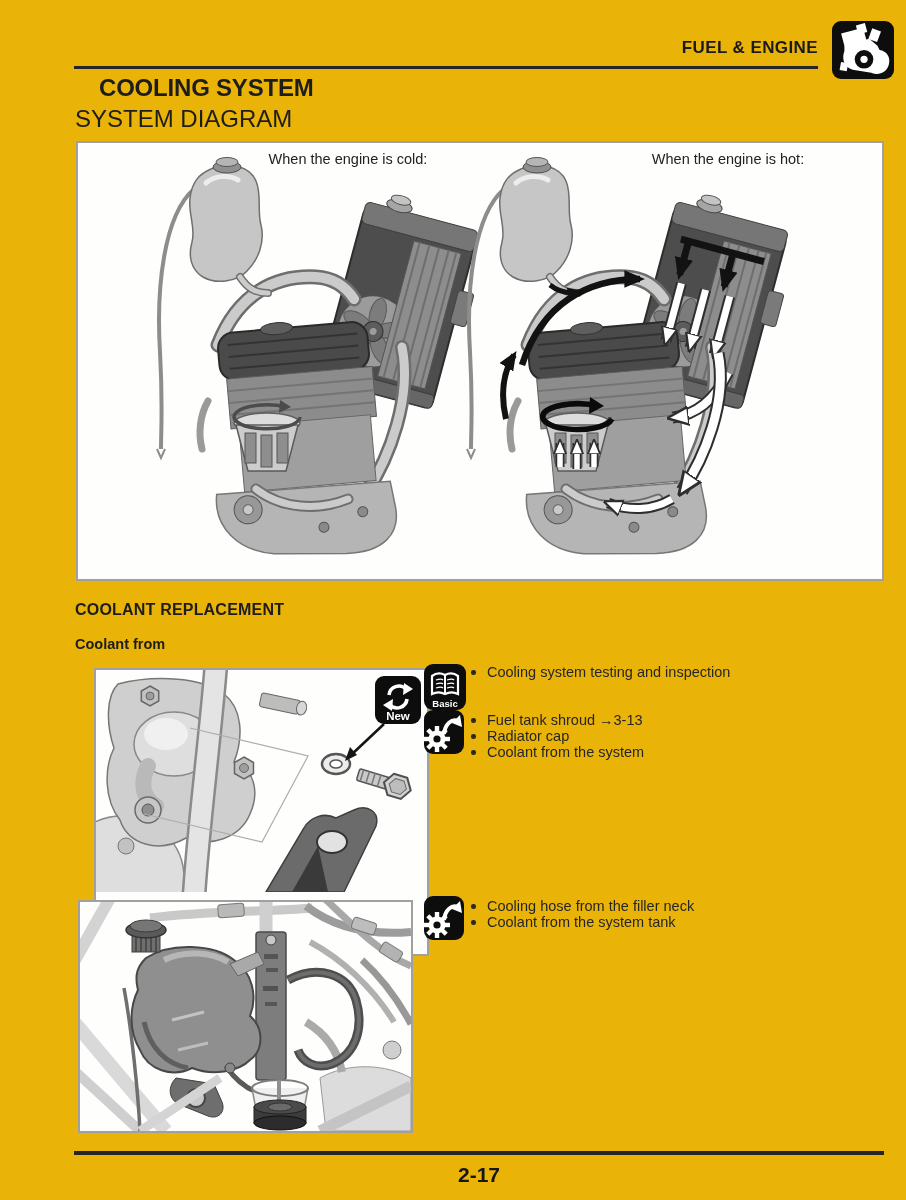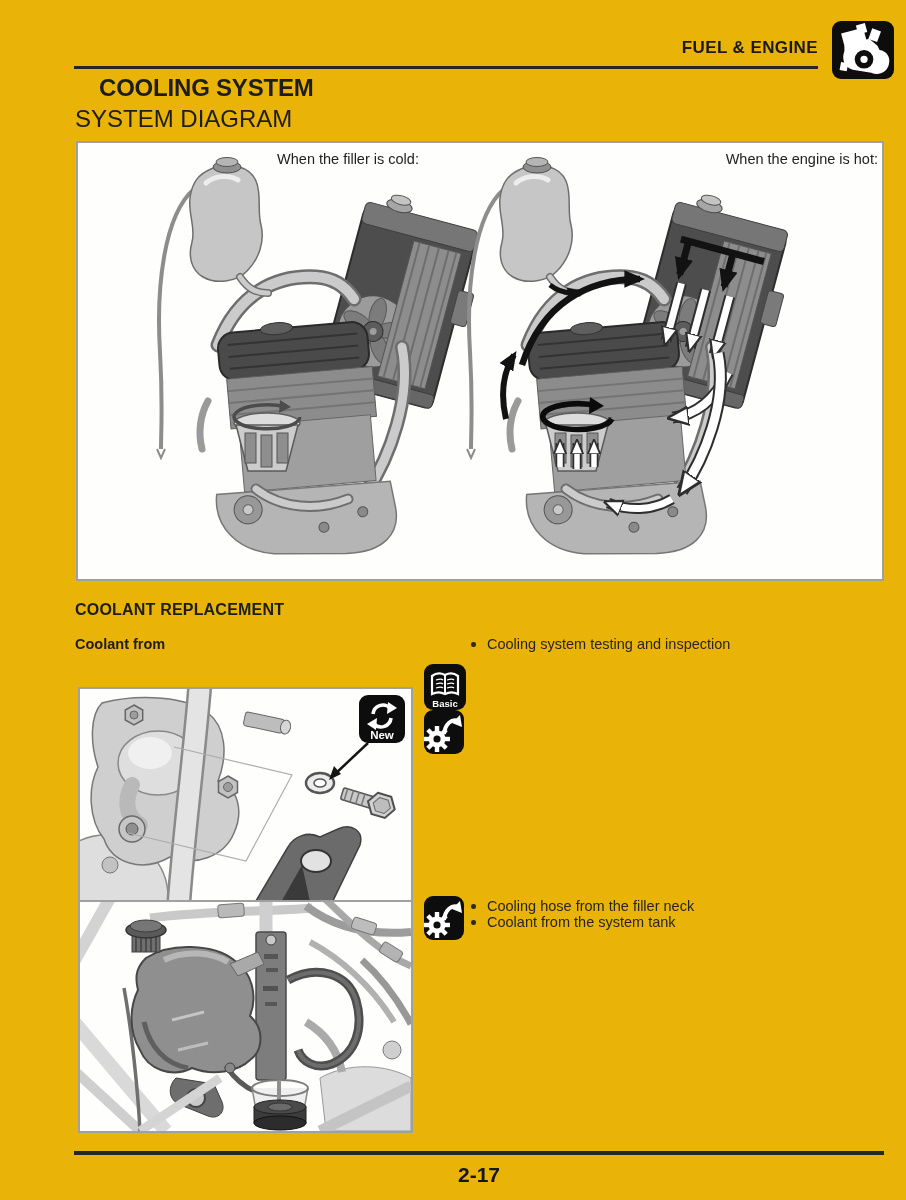--- a/index.html
+++ b/index.html
@@ -119,22 +119,22 @@
       </g>
       <circle cx="31" cy="37" r="9" fill="#0d0d0d"></circle>
       <circle cx="31" cy="37" r="3.5" fill="#ffffff"></circle>
     </svg>
   </div>
 
   <div class="abs h1" style="left:75px;top:74px;margin-left:24px;">COOLING SYSTEM</div>
   <div class="abs h2" style="left:75px;top:105px;">SYSTEM DIAGRAM</div>
 
   <div class="abs figure" style="left:76px;top:141px;width:808px;height:440px;">
-    <div class="abs caption" style="left:120px;top:8px;width:300px;text-align:center;">When the filler is cold:</div>
-    <div class="abs caption" style="left:500px;top:8px;width:300px;text-align:right;">When the engine is hot:</div>
+    <div class="abs caption" style="left:120px;top:8px;width:300px;text-align:center;">When the engine is cold:</div>
+    <div class="abs caption" style="left:500px;top:8px;width:300px;text-align:center;">When the engine is hot:</div>
 
     <svg class="abs" style="left:12px;top:14px;" width="392" height="406" viewBox="0 0 392 406">
       <use href="#engine-base"></use>
     </svg>
 
     <svg class="abs" style="left:322px;top:14px;" width="392" height="406" viewBox="0 0 392 406">
       <use href="#engine-base"></use>
       <g>
         <path d="M122,208 C142,146 188,122 240,122" fill="none" stroke="#121212" stroke-width="6.5" marker-end="url(#mb)"></path>
         <path d="M106,262 C100,236 104,214 114,198" fill="none" stroke="#121212" stroke-width="6" marker-end="url(#mb)"></path>
@@ -164,21 +164,21 @@
         <path d="M194,310 V286" fill="none" stroke="#ffffff" stroke-width="5.5" marker-end="url(#mw)"></path>
         <path d="M212,262 A35,13 0 1 1 198,249" fill="none" stroke="#0b0b0b" stroke-width="5.5"></path>
         <path d="M190,240 L204,249 L189,257 Z" fill="#0b0b0b"></path>
       </g>
     </svg>
   </div>
 
   <div class="abs h1b" style="left:75px;top:601px;">COOLANT REPLACEMENT</div>
   <div class="abs h3" style="left:75px;top:636px;">Coolant from</div>
 
-  <div class="abs figure" style="left:78px;top:668px;width:335px;height:288px;margin-top:19px;">
+  <div class="abs figure" style="left:94px;top:668px;width:335px;height:288px;">
     <svg width="331" height="222" viewBox="0 0 331 222">
       <circle cx="26" cy="208" r="62" fill="#dedede" stroke="#8a8a8a" stroke-width="1.5"></circle>
       <g>
         <path d="M22,14 C60,4 108,8 128,24 C146,38 148,66 138,92 C158,98 164,122 154,144 C144,168 114,178 90,168 C62,184 32,174 24,150 C8,130 8,98 18,78 C10,54 10,26 22,14 Z" fill="#cfcfcf" stroke="#777777" stroke-width="1.5"></path>
         <ellipse cx="78" cy="74" rx="40" ry="32" fill="#dedede" stroke="#888888" stroke-width="1.5"></ellipse>
         <ellipse cx="70" cy="64" rx="22" ry="16" fill="#f0f0f0"></ellipse>
         <path d="M52,96 C44,112 46,128 60,136" stroke="#b9b9b9" stroke-width="16" fill="none" stroke-linecap="round"></path>
         <g transform="translate(54 26)">
           <polygon points="0,-10 8.7,-5 8.7,5 0,10 -8.7,5 -8.7,-5" fill="#c2c2c2" stroke="#666666" stroke-width="1.5"></polygon>
           <circle r="4" fill="#9d9d9d" stroke="#666666"></circle>
@@ -228,21 +228,21 @@
 
   <div class="abs icon-badge" style="left:424px;top:664px;width:42px;height:46px;">
     <svg width="42" height="46" viewBox="0 0 42 46">
       <path d="M8,12 C12,9 17,9 21,11 C25,9 30,9 34,12 L34,30 C30,28 25,28 21,30 C17,28 12,28 8,30 Z" fill="none" stroke="#ffffff" stroke-width="2.2"></path>
       <path d="M21,11 V30" stroke="#ffffff" stroke-width="2"></path>
       <path d="M12,16 C15,15 18,15 19,16 M12,20 C15,19 18,19 19,20 M12,24 C15,23 18,23 19,24" stroke="#ffffff" stroke-width="1.2" fill="none"></path>
       <path d="M23,16 C26,15 29,15 30,16 M23,20 C26,19 29,19 30,20 M23,24 C26,23 29,23 30,24" stroke="#ffffff" stroke-width="1.2" fill="none"></path>
       <text x="21" y="43" font-size="9.5" font-weight="bold" fill="#ffffff" text-anchor="middle" font-family="Liberation Sans, sans-serif">Basic</text>
     </svg>
   </div>
-  <ul class="abs bullets" style="left:468px;top:636px;">
+  <ul class="abs bullets" style="left:468px;top:664px;">
     <li><span class="dot"></span><span>Cooling system testing and inspection</span></li>
   </ul>
 
   <div class="abs icon-badge" style="left:424px;top:710px;width:40px;height:44px;">
     <svg width="40" height="44" viewBox="0 0 40 44">
       <g transform="translate(13 29)" fill="#ffffff">
         <circle r="8.5"></circle>
         <rect x="-2.2" y="-13" width="4.4" height="6"></rect>
         <rect x="-2.2" y="-13" width="4.4" height="6" transform="rotate(45)"></rect>
         <rect x="-2.2" y="-13" width="4.4" height="6" transform="rotate(90)"></rect>
@@ -250,20 +250,25 @@
         <rect x="-2.2" y="-13" width="4.4" height="6" transform="rotate(180)"></rect>
         <rect x="-2.2" y="-13" width="4.4" height="6" transform="rotate(225)"></rect>
         <rect x="-2.2" y="-13" width="4.4" height="6" transform="rotate(270)"></rect>
         <rect x="-2.2" y="-13" width="4.4" height="6" transform="rotate(315)"></rect>
         <circle r="3.6" fill="#0d0d0d"></circle>
       </g>
       <path d="M20,24 C21,14 28,8 34,11" fill="none" stroke="#ffffff" stroke-width="4"></path>
       <polygon points="36,5 38,17 28,13" fill="#ffffff"></polygon>
     </svg>
   </div>
+  <ul class="abs bullets" style="left:468px;top:712px;">
+    <li><span class="dot"></span><span>Fuel tank shroud →3-13</span></li>
+    <li><span class="dot"></span><span>Radiator cap</span></li>
+    <li><span class="dot"></span><span>Coolant from the system</span></li>
+  </ul>
 
   <div class="abs figure" style="left:78px;top:900px;width:335px;height:233px;">
     <svg width="331" height="229" viewBox="0 0 331 229">
       <g>
         <path d="M-6,120 L86,229" stroke="#d9d9d9" stroke-width="14"></path>
         <path d="M-4,170 L60,229" stroke="#cfcfcf" stroke-width="10"></path>
         <path d="M30,-4 L-6,60" stroke="#d3d3d3" stroke-width="12"></path>
         <path d="M44,86 C52,130 58,190 60,229" stroke="#6f6f6f" stroke-width="3.5" fill="none"></path>
         <path d="M70,16 C130,8 190,10 232,6" stroke="#c9c9c9" stroke-width="9" fill="none"></path>
         <rect x="138" y="2" width="26" height="13" rx="3" fill="#b9b9b9" stroke="#777777" transform="rotate(-4 151 8)"></rect>

